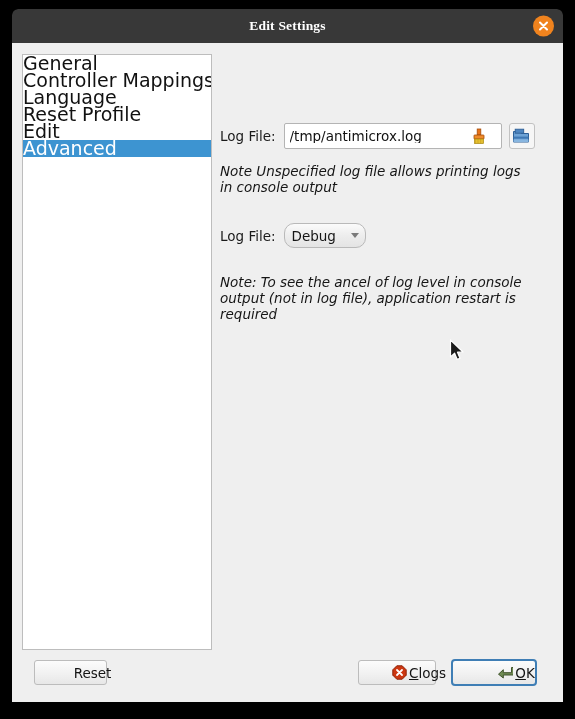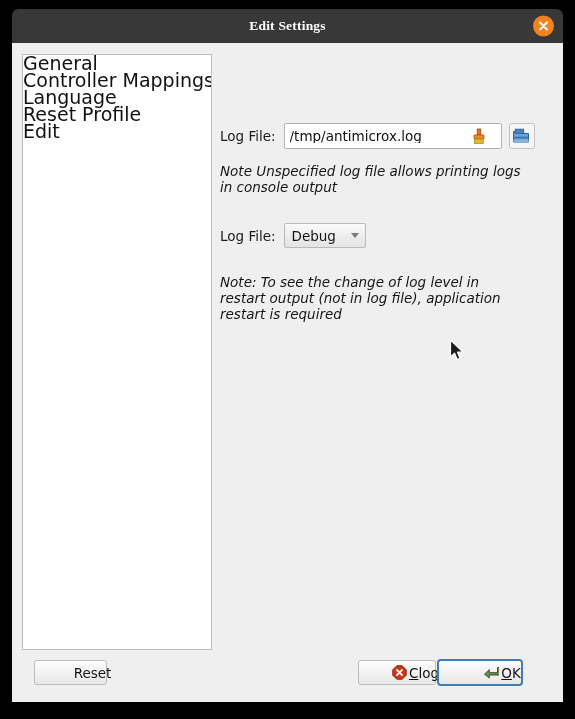--- a/index.html
+++ b/index.html
@@ -177,21 +177,21 @@
   #log-file-note { margin-top: 14px; }
 
   #log-level-row { margin-top: 28px; }
 
   #log-level-select {
     margin-left: 8px;
     width: 82px;
     height: 25px;
     background: linear-gradient(to bottom, #fbfbfb 0%, #ededed 50%, #e4e4e4 100%);
     border: 1px solid #b9b9b9;
-    border-radius: 2px;
+    border-radius: 10px;
     display: flex;
     align-items: center;
     justify-content: space-between;
     padding: 0 6px 0 7px;
     box-sizing: border-box;
     cursor: pointer;
     font-size: 13.5px;
     color: #151515;
   }
   .caret-down {
@@ -237,21 +237,21 @@
   }
   #cancel-button {
     position: absolute;
     right: 127px;
     bottom: 17px;
     width: 78px;
     height: 25px;
   }
   #ok-button {
     position: absolute;
-    right: 40px;
+    right: 26px;
     bottom: 16px;
     width: 86px;
     height: 27px;
     border: 2px solid #3f7eb5;
     border-radius: 4px;
   }
 
   
   #mouse-cursor {
     position: absolute;
@@ -277,20 +277,21 @@
     </div>
 
     <div id="dialog-body">
 
       <div id="category-list">
         <div class="category-item">General</div>
         <div class="category-item">Controller Mappings</div>
         <div class="category-item">Language</div>
         <div class="category-item">Reset Profile</div>
         <div class="category-item">Edit</div>
+        <div class="category-item selected">Advanced</div>
       </div>
 
       <div id="settings-pane">
 
         <div class="form-row" id="log-file-row">
           <div class="field-label">Log File:</div>
 
           <div id="log-file-field">
             <input id="log-file-input" type="text" value="/tmp/antimicrox.log" style="">
             <div id="clear-log-file-button">
@@ -317,21 +318,21 @@
         <div class="note-text" id="log-file-note">Note Unspecified log file allows printing logs in console output</div>
 
         <div class="form-row" id="log-level-row">
           <div class="field-label">Log File:</div>
           <div id="log-level-select">
             <span>Debug</span>
             <span class="caret-down"></span>
           </div>
         </div>
 
-        <div class="note-text" id="log-level-note">Note: To see the change of log level in restart output (not in log file), application restart is required</div>
+        <div class="note-text" id="log-level-note">Note: To see the ancel of log level in console output (not in log file), application restart is required</div>
 
       </div>
 
       <div class="btn" id="reset-button">
         <span>Reset</span>
       </div>
 
       <div class="btn" id="cancel-button">
         <span class="btn-icon">
           <svg width="15" height="15" viewBox="0 0 15 15" aria-hidden="true">

